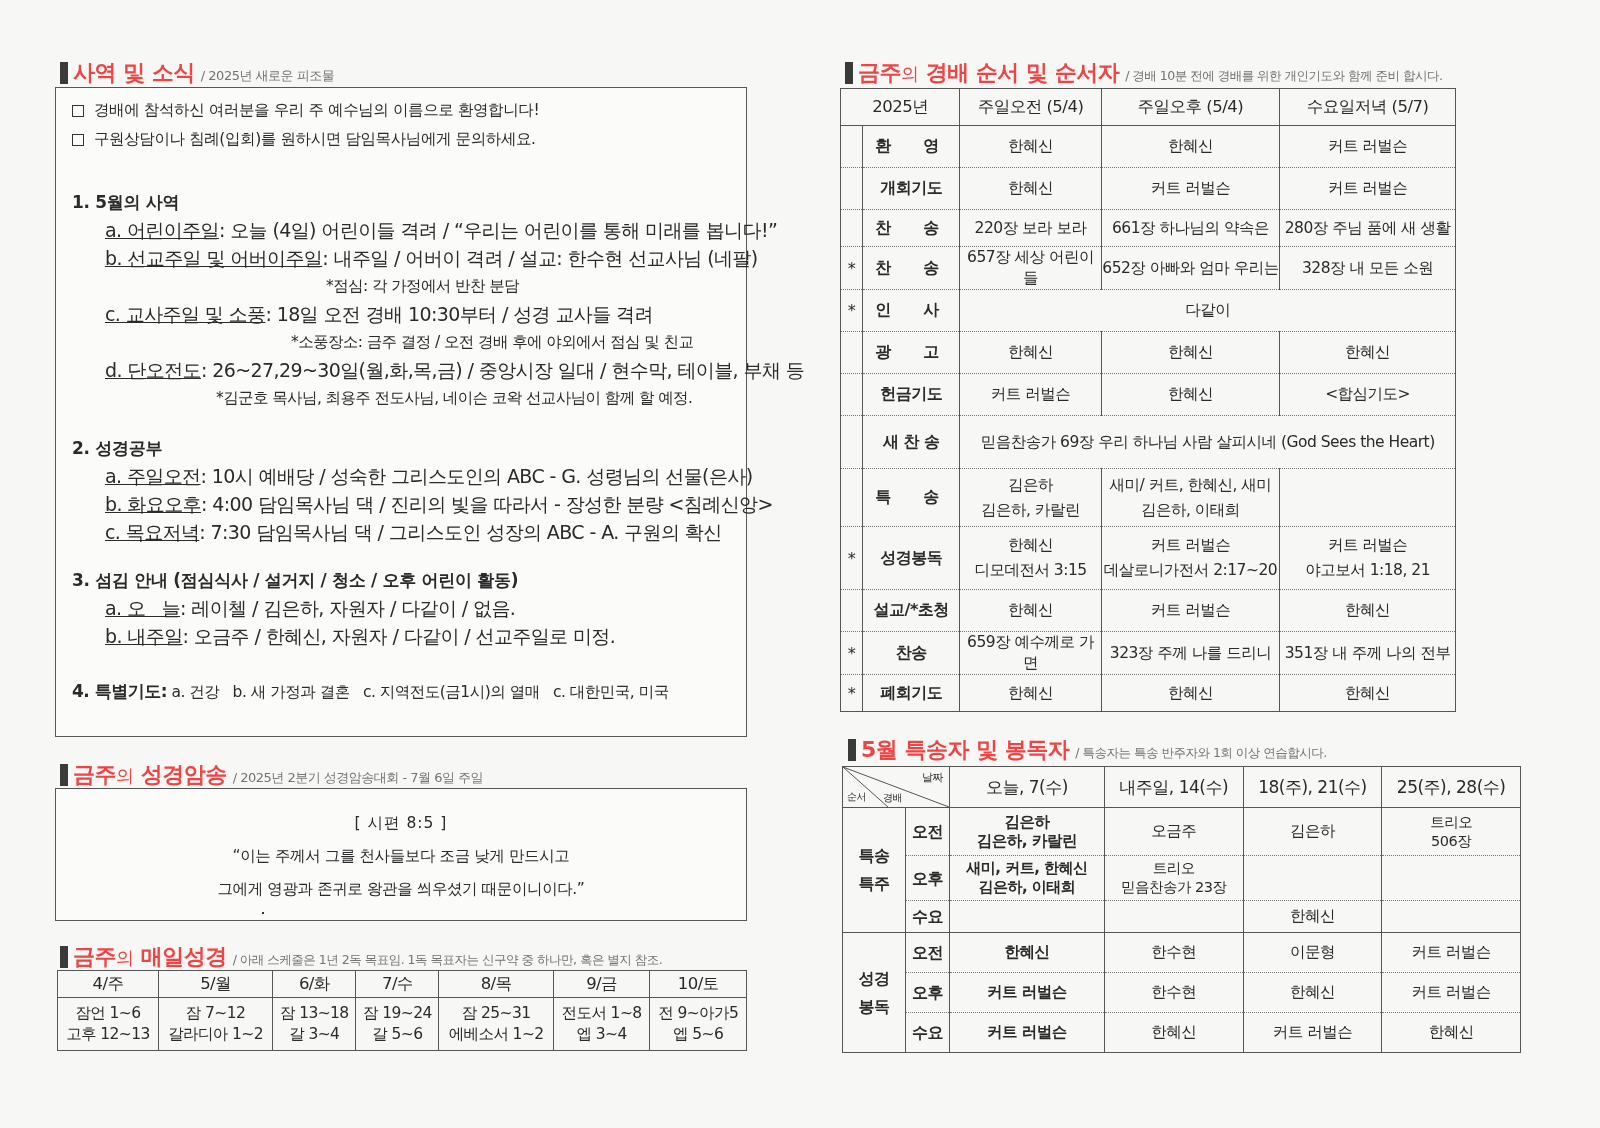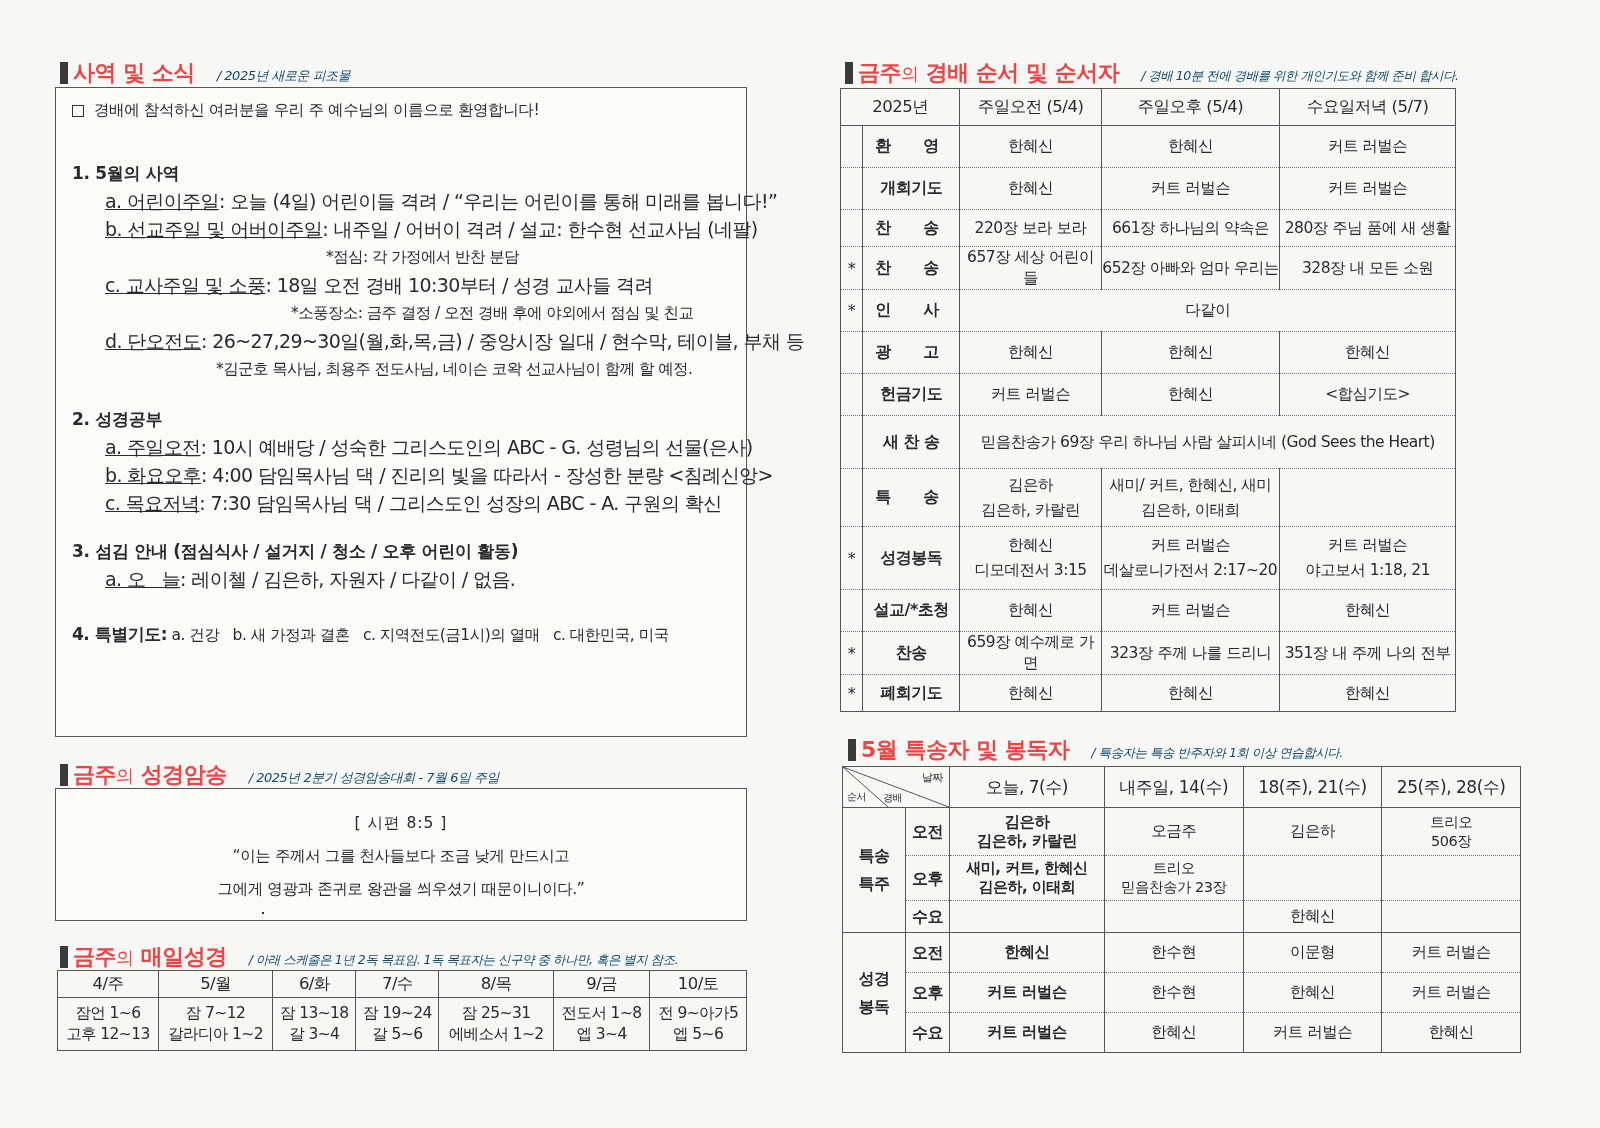--- a/index.html
+++ b/index.html
@@ -6,21 +6,21 @@
   body {
     width:1600px; height:1128px; background:#f7f7f6; position:relative; overflow:hidden;
     font-family:"DejaVu Sans","Liberation Sans",sans-serif; color:#2a2a2a;
   }
   .sec-title {
     position:absolute; display:flex; align-items:baseline; white-space:nowrap;
   }
   .sec-title .bar { display:inline-block; width:8px; height:22px; background:#3a3a3a; margin-right:5px; align-self:center; }
   .sec-title .main { font-size:22px; font-weight:bold; color:#ef4444; letter-spacing:-0.5px; }
   .sec-title .main .small { font-size:18px; font-weight:normal; }
-  .sec-title .sub { font-size:13px; font-style:italic; color:#0c4a6e; margin-left:22px; letter-spacing:-0.5px; }
+  .sec-title .sub { font-size:13px; color:#737373; margin-left:6px; letter-spacing:-0.5px; }
   .box { position:absolute; border:1.5px solid #555; background:#fbfbfa; box-sizing:border-box; }
 
   
   .news { left:55px; top:87px; width:692px; height:650px; padding:8px 16px; }
   .news .bullet { font-size:15.5px; line-height:29px; display:flex; align-items:center; letter-spacing:-0.4px; }
   .news .bullet .sq { width:10px; height:10px; border:1.5px solid #333; margin-right:10px; display:inline-block; }
   .news .h { font-size:17px; font-weight:bold; margin-top:20px; line-height:28px; letter-spacing:-0.3px; }
   .news .h.first { margin-top:34px; }
   .news .item { font-size:19px; line-height:28px; padding-left:33px; letter-spacing:-0.6px; white-space:nowrap; }
   .news .item .lbl { text-decoration:underline; }
@@ -67,37 +67,42 @@
   <span class="bar"></span>
   <span class="main">사역 및 소식</span>
   <span class="sub">/ 2025년 새로운 피조물</span>
 </div>
 
 <div class="box news">
   <div class="bullet">
       <span class="sq"></span>
       <span>경배에 참석하신 여러분을 우리 주 예수님의 이름으로 환영합니다!</span>
     </div>
+  <div class="bullet">
+      <span class="sq"></span>
+      <span>구원상담이나 침례(입회)를 원하시면 담임목사님에게 문의하세요.</span>
+    </div>
 
   <div class="h first">1. 5월의 사역</div>
   <div class="item"><span class="lbl">a. 어린이주일</span><span>: 오늘 (4일) 어린이들 격려 / “우리는 어린이를 통해 미래를 봅니다!”</span></div>
   <div class="item"><span class="lbl">b. 선교주일 및 어버이주일</span><span>: 내주일 / 어버이 격려 / 설교: 한수현 선교사님 (네팔)</span></div>
   <div class="note" style="padding-left:254px;">*점심: 각 가정에서 반찬 분담</div>
   <div class="item"><span class="lbl">c. 교사주일 및 소풍</span><span>: 18일 오전 경배 10:30부터 / 성경 교사들 격려</span></div>
   <div class="note" style="padding-left:219px;">*소풍장소: 금주 결정 / 오전 경배 후에 야외에서 점심 및 친교</div>
   <div class="item"><span class="lbl">d. 단오전도</span><span>: 26~27,29~30일(월,화,목,금) / 중앙시장 일대 / 현수막, 테이블, 부채 등</span></div>
   <div class="note" style="padding-left:144px;">*김군호 목사님, 최용주 전도사님, 네이슨 코왁 선교사님이 함께 할 예정.</div>
 
   <div class="h" style="margin-top:22px;">2. 성경공부</div>
   <div class="item"><span class="lbl">a. 주일오전</span><span>: 10시 예배당 / 성숙한 그리스도인의 ABC - G. 성령님의 선물(은사)</span></div>
   <div class="item"><span class="lbl">b. 화요오후</span><span>: 4:00 담임목사님 댁 / 진리의 빛을 따라서 - 장성한 분량 &lt;침례신앙&gt;</span></div>
   <div class="item"><span class="lbl">c. 목요저녁</span><span>: 7:30 담임목사님 댁 / 그리스도인 성장의 ABC - A. 구원의 확신</span></div>
 
   <div class="h" style="">3. 섬김 안내 (점심식사 / 설거지 / 청소 / 오후 어린이 활동)</div>
   <div class="item"><span class="lbl" style="white-space:pre">a. 오   늘</span><span>: 레이첼 / 김은하, 자원자 / 다같이 / 없음.</span></div>
+  <div class="item"><span class="lbl">b. 내주일</span><span>: 오금주 / 한혜신, 자원자 / 다같이 / 선교주일로 미정.</span></div>
 
   <div class="pray"><b>4. 특별기도:</b> <span style="white-space:pre">a. 건강   b. 새 가정과 결혼   c. 지역전도(금1시)의 열매   c. 대한민국, 미국</span></div>
 </div>
 
 <div class="sec-title" style="left:60px; top:760px;justify-content:flex-end;">
   <span class="bar"></span>
   <span class="main"><span>금주</span><span class="small">의</span><span> 성경암송</span></span>
   <span class="sub">/ 2025년 2분기 성경암송대회 - 7월 6일 주일</span>
 </div>
 <div class="box verse">

